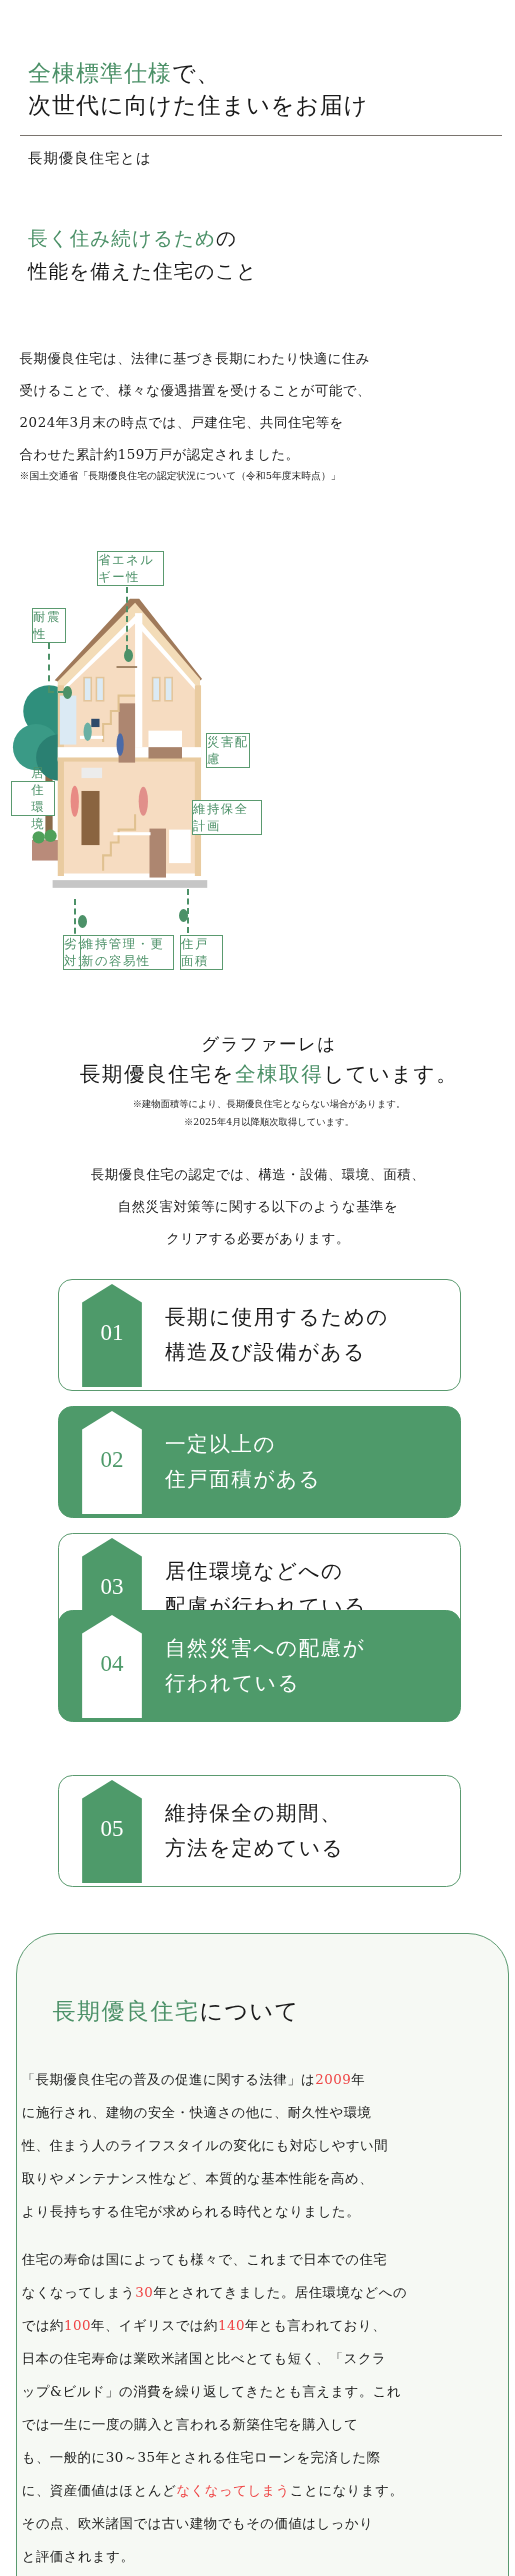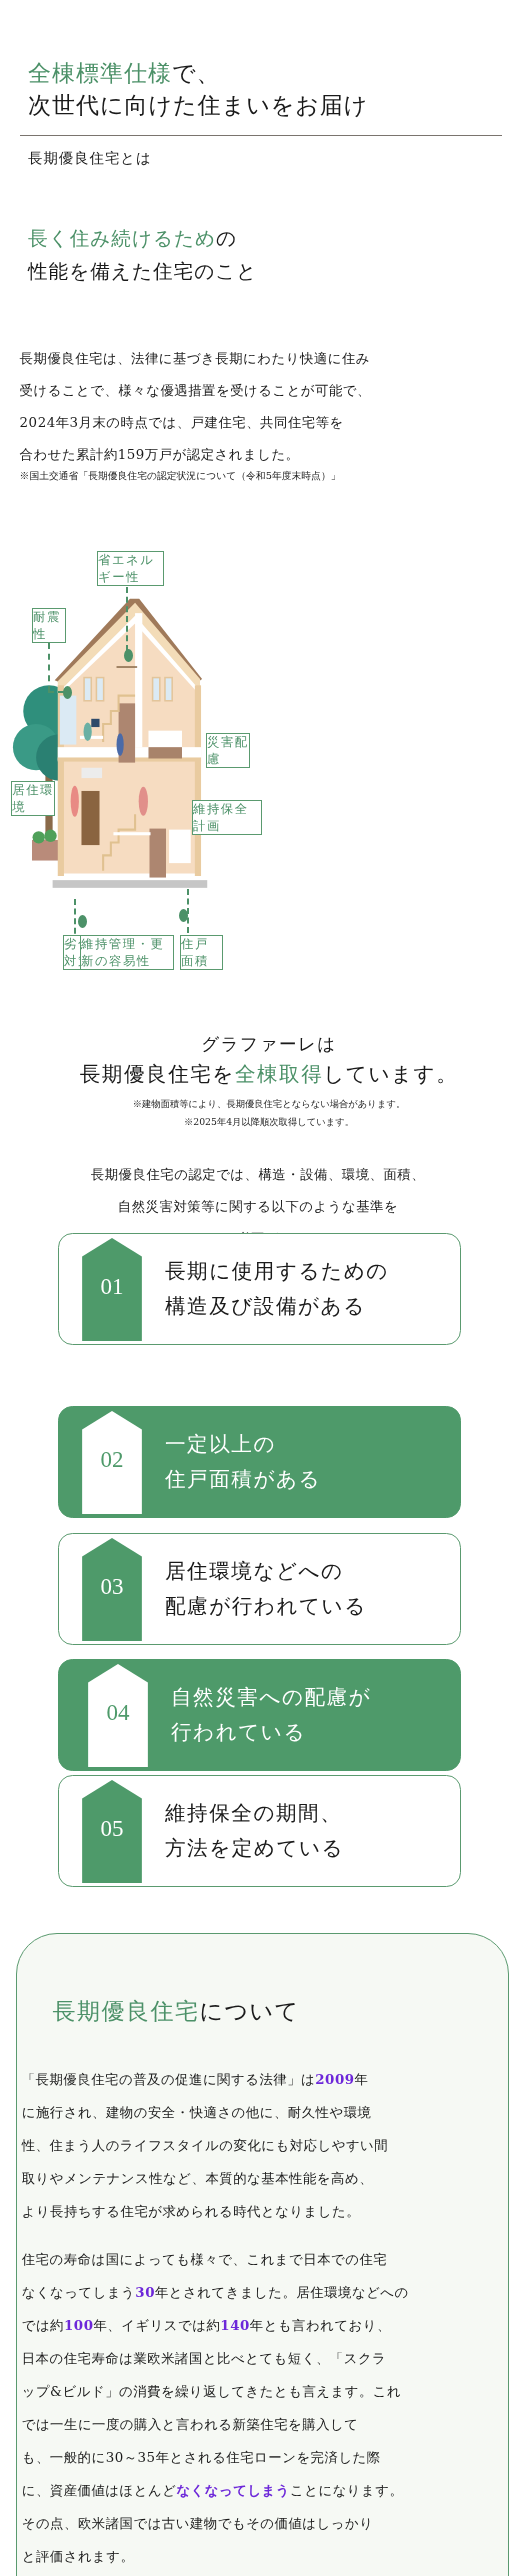--- a/index.html
+++ b/index.html
@@ -1,19 +1,19 @@
 <!DOCTYPE html>
 <html style="font-size:8.2px"><head>
 <meta charset="utf-8">
 <style>
   * { box-sizing: border-box; margin: 0; padding: 0; }
   html, body { width: 516px; background: #ffffff; }
   body { font-family: "DejaVu Serif", "Liberation Serif", serif; color: #1a1a1a; position: relative; height: 2909px; overflow: hidden; }
   .green { color: #4c9168; }
-  .gold { color: #6d28d9; font-weight: bold; }
+  .gold { color: #ef4444; }
 
   
   .hero { position: absolute; left: 28px; top: 57px; font-size: 23px; line-height: 32px; letter-spacing: 1px; font-weight: normal; }
   .divider { position: absolute; left: 19.6px; top: 135px; width: 482px; height: 1px; background: #7a746e; }
   .subtitle { position: absolute; left: 28px; top: 149px; font-size: 14.4px; letter-spacing: 1px; }
   .lead { position: absolute; left: 28px; top: 222px; font-size: 19.6px; line-height: 33px; letter-spacing: 1px; }
 
   .intro { position: absolute; left: 19.6px; top: 343px; width: 484px; font-size: 13.4px; line-height: 32px; letter-spacing: 0.5px; }
   .intro .note { font-size: 9.8px; line-height: 15.5px; letter-spacing: 0; margin-top: -3.1px; }
 
@@ -130,21 +130,21 @@
   <div class="dash-v" style="left:126px;top:46px;height:64px;"></div>
   <div class="dot" style="left:124px;top:108px;"></div>
 
   <div class="lbl" style="left:32px;top:67px;width:34px;height:35px;">耐震性</div>
   <div class="dash-v" style="left:48px;top:102px;height:49px;"></div>
   <div class="dash-h" style="left:48px;top:150px;width:15.5px;"></div>
   <div class="dot" style="left:63px;top:145px;"></div>
 
   <div class="lbl" style="left:206px;top:192px;width:44px;height:35px;">災害配慮</div>
 
-  <div class="lbl" style="left:11.3px;top:240px;width:44px;height:35px;">居住環境</div>
+  <div class="lbl" style="left:11.3px;top:240px;width:44px;height:35px;padding-left:19px;">居住環境</div>
 
   <div class="lbl" style="left:192px;top:259px;width:70px;height:35px;">維持保全計画</div>
 
   <div class="dash-v" style="left:74px;top:381px;height:0px;"></div>
   <div class="dot" style="left:78px;top:374px;"></div>
   <div class="dot" style="left:179px;top:368px;"></div>
 </div>
 
 <div class="dash-v" style="left:74px;top:899px;height:54px;"></div>
 <div class="dash-v" style="left:187px;top:889px;height:44px;"></div>
@@ -162,21 +162,21 @@
     <div>※2025年4月以降順次取得しています。</div>
   </div>
 </div>
 
 <div class="req-intro">
   <div>長期優良住宅の認定では、構造・設備、環境、面積、</div>
   <div>自然災害対策等に関する以下のような基準を</div>
   <div>クリアする必要があります。</div>
 </div>
 
-<div class="card" style="top:1233px;">
+<div class="card" style="top:1279px;border-radius:14px;">
   <div class="badge">
     <svg class="house" viewBox="0 0 116 200">
         <polygon points="58,0 116,36 116,200 0,200 0,36" fill="#4e9a6a"></polygon>
       </svg>
     <div class="num">01</div>
   </div>
   <div class="card-text">
       <div>長期に使用するための</div>
       <div>構造及び設備がある</div>
     </div>
@@ -201,21 +201,21 @@
         <polygon points="58,0 116,36 116,200 0,200 0,36" fill="#4e9a6a"></polygon>
       </svg>
     <div class="num">03</div>
   </div>
   <div class="card-text">
       <div>居住環境などへの</div>
       <div>配慮が行われている</div>
     </div>
 </div>
 
-<div class="card filled" style="top:1659px;padding-left:6px;">
+<div class="card filled" style="top:1610px;">
   <div class="badge">
     <svg class="house" viewBox="0 0 116 200">
         <polygon points="58,0 116,36 116,200 0,200 0,36" fill="#ffffff"></polygon>
       </svg>
     <div class="num">04</div>
   </div>
   <div class="card-text">
       <div>自然災害への配慮が</div>
       <div>行われている</div>
     </div>

